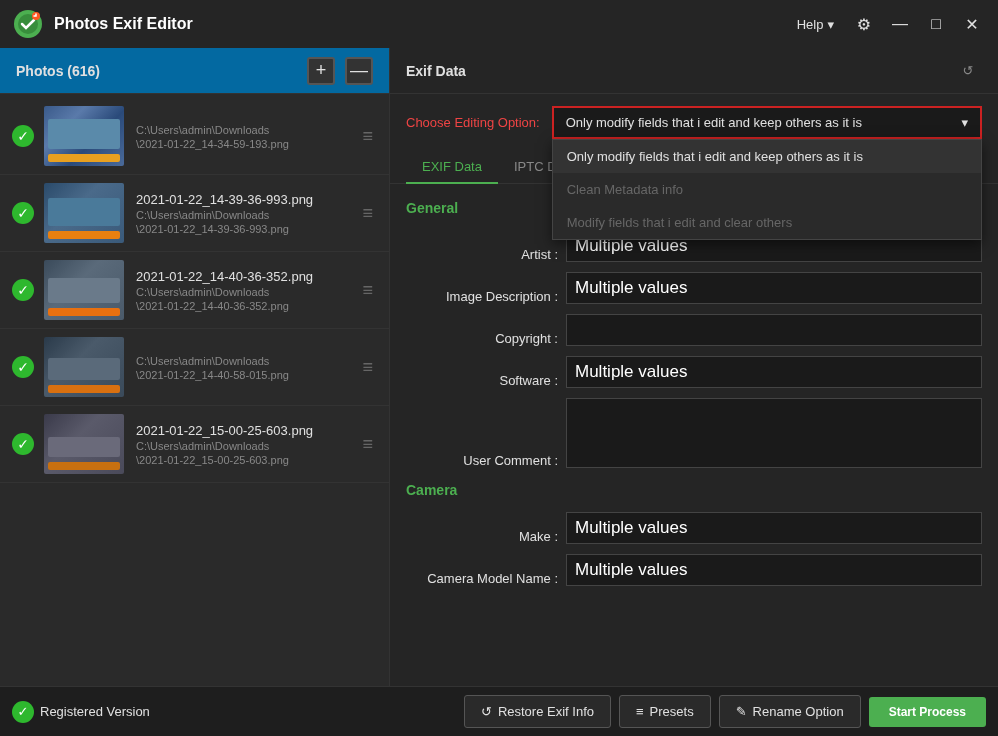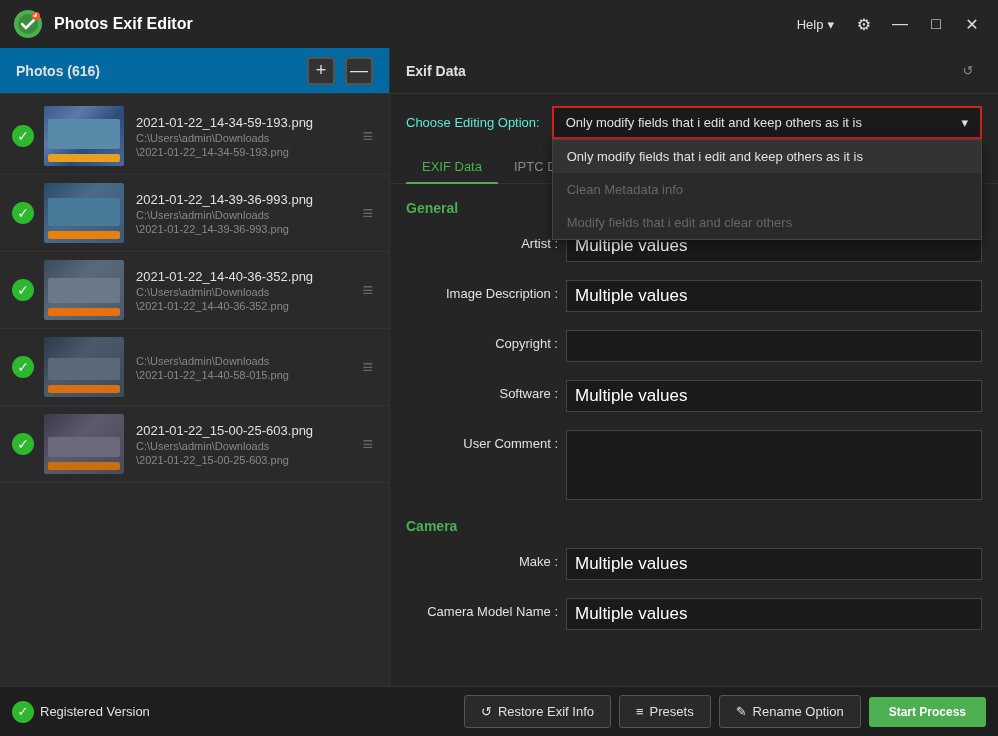--- a/index.html
+++ b/index.html
@@ -235,21 +235,21 @@
     
     .editing-option-row {
       display: flex;
       align-items: center;
       padding: 12px 16px;
       gap: 12px;
       position: relative;
       z-index: 100;
     }
     .editing-option-label {
-      color: #5eead4;
+      color: #ef4444;
       font-size: 13px;
       white-space: nowrap;
     }
     .editing-option-select-wrap {
       flex: 1;
       position: relative;
     }
     .editing-option-select {
       width: 100%;
       background: #1a1a1a;
@@ -318,22 +318,22 @@
 
     .section-title {
       color: #4caf50;
       font-size: 14px;
       font-weight: 600;
       margin-bottom: 14px;
     }
 
     .field-row {
       display: flex;
-      align-items: flex-start;
-      margin-bottom: 18px;
+      align-items: flex-end;
+      margin-bottom: 10px;
     }
     .field-label {
       text-align: right;
       color: #e0e0e0;
       font-size: 13px;
       width: 160px;
       flex-shrink: 0;
       padding-top: 6px;
       padding-right: 8px;
     }
@@ -449,21 +449,20 @@
 
       <div class="photo-item">
         <div class="photo-checkbox">✓</div>
         <div class="photo-thumb">
           <div class="photo-thumb-inner">
             <div style="background:#5a8aaa;height:30px;border-radius:2px;margin-bottom:3px;"></div>
             <div class="photo-thumb-bar"></div>
           </div>
         </div>
         <div class="photo-info">
-          <div class="photo-name">2021-01-22_14-34-59-193.png</div>
           <div class="photo-path">C:\Users\admin\Downloads</div>
           <div class="photo-path">\2021-01-22_14-34-59-193.png</div>
         </div>
         <div class="photo-menu">≡</div>
       </div>
 
       <div class="photo-item">
         <div class="photo-checkbox">✓</div>
         <div class="photo-thumb">
           <div class="photo-thumb-inner" style="background: linear-gradient(135deg, #2a4a6a 0%, #4a6a8a 40%, #3a5a7a 100%);">

